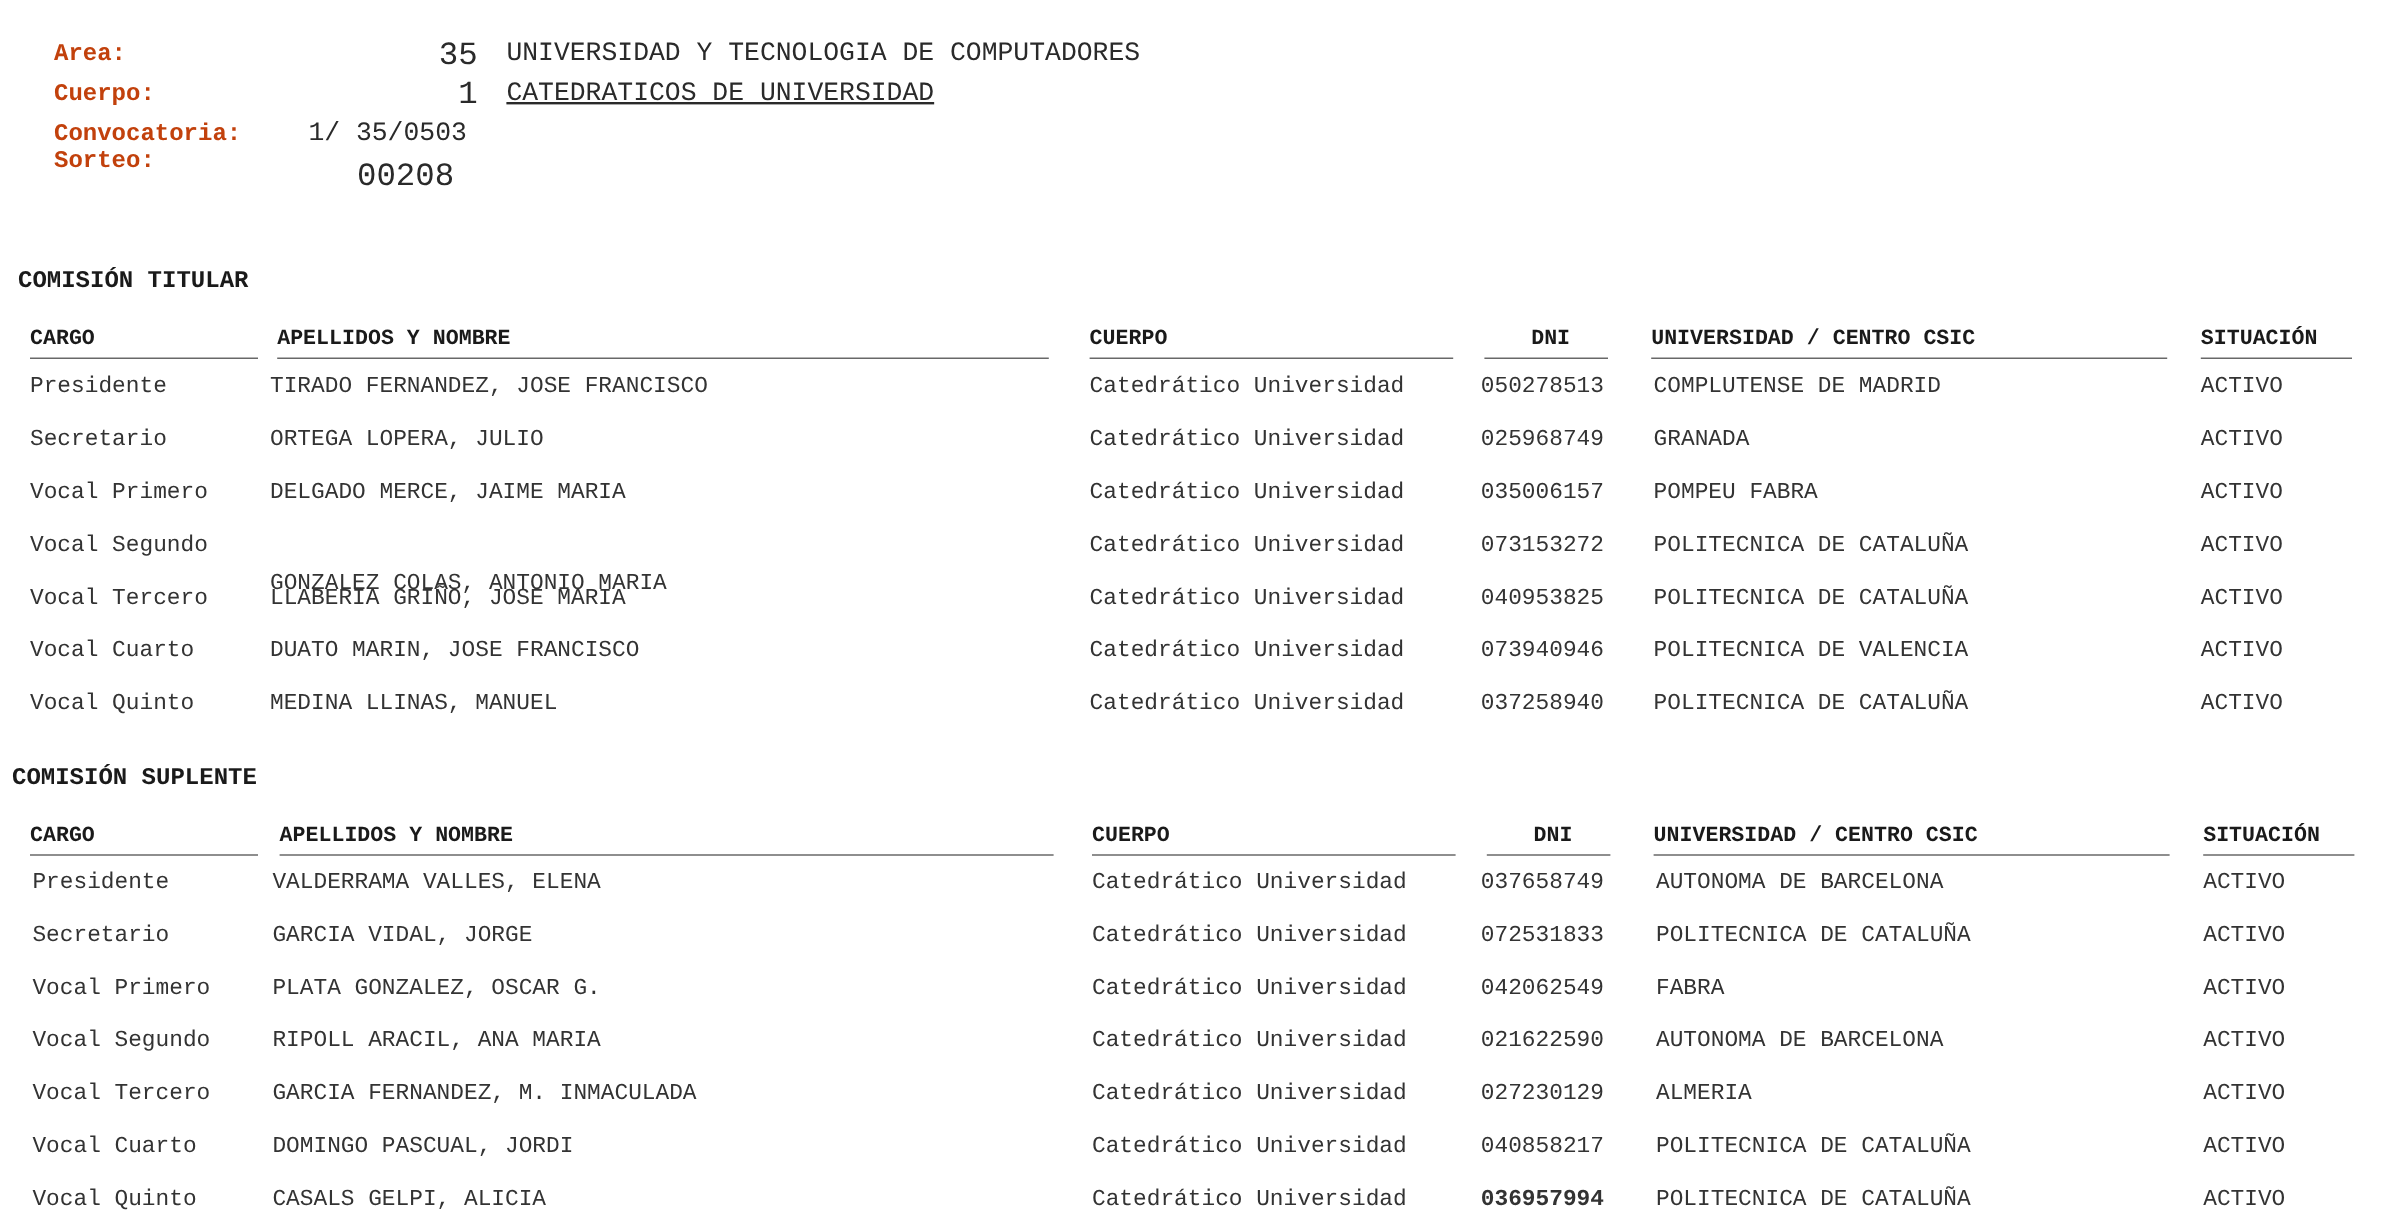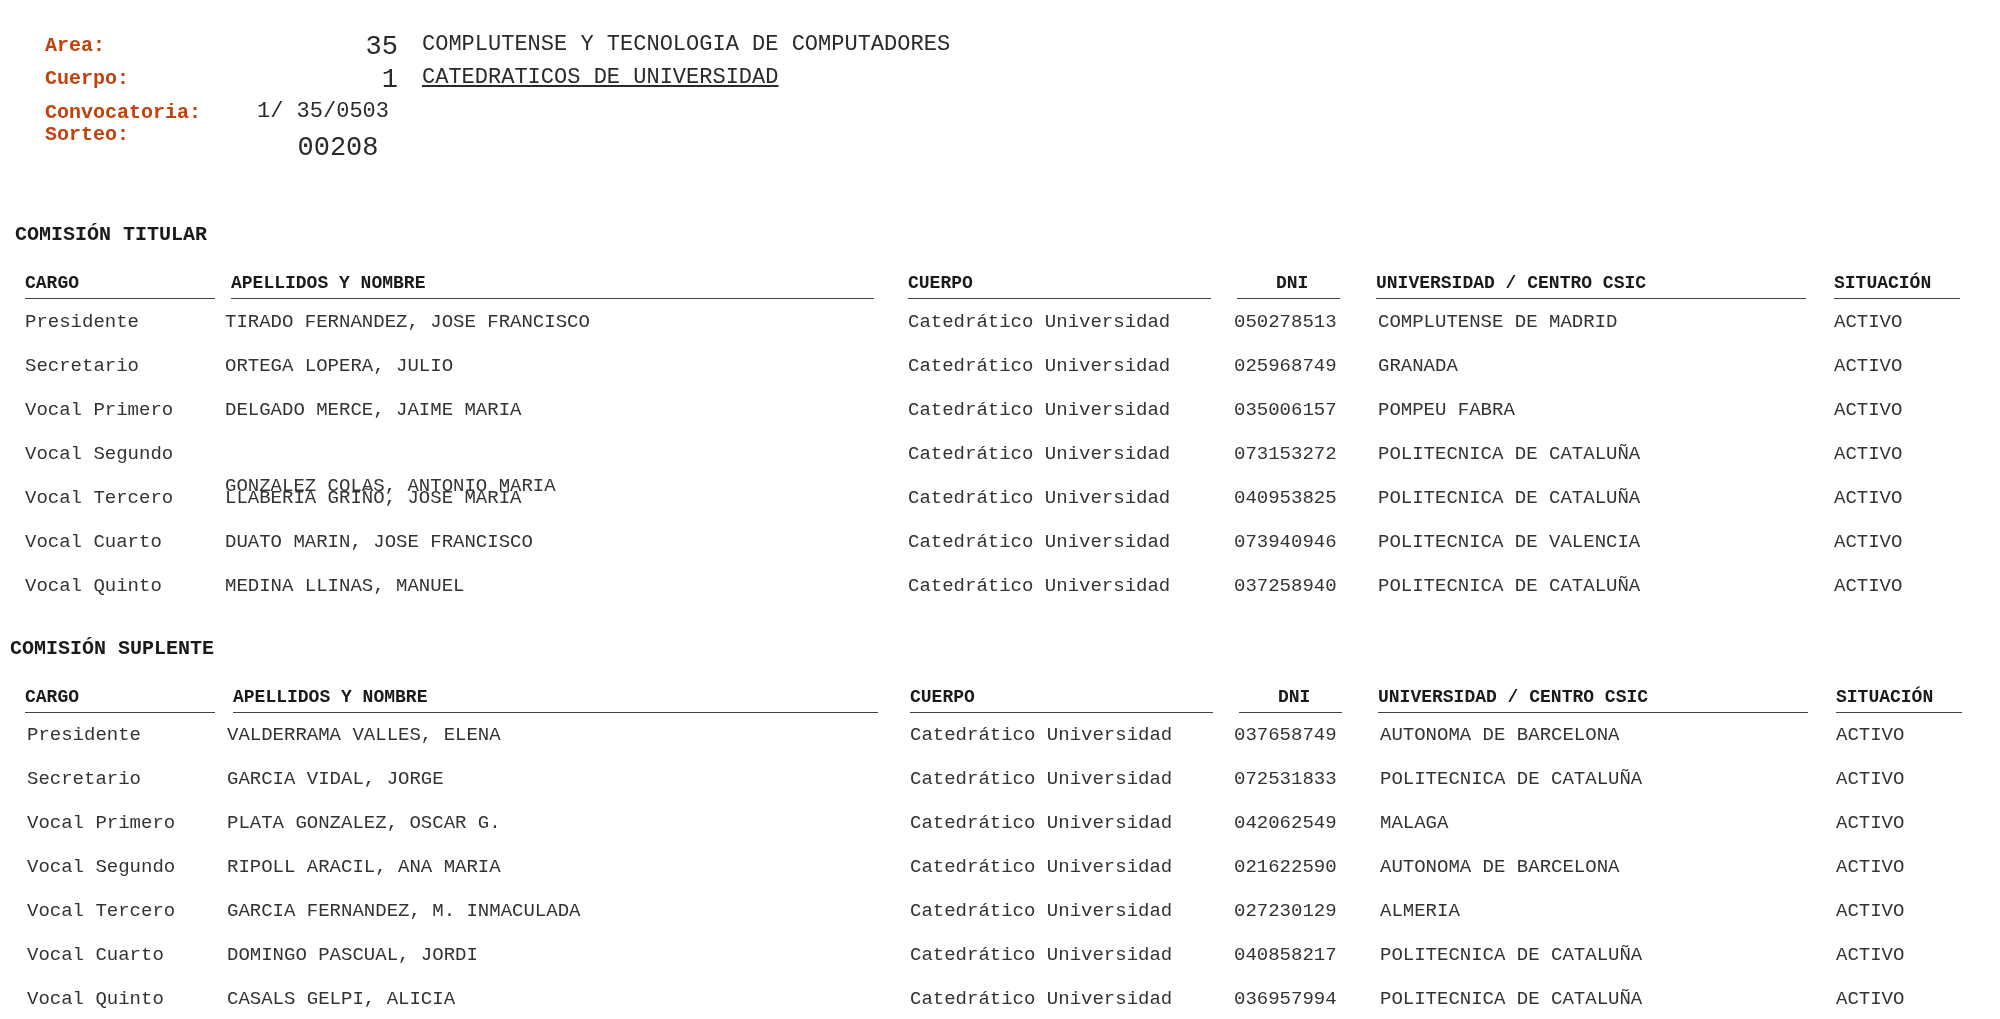--- a/index.html
+++ b/index.html
@@ -16,21 +16,21 @@
   .th { font-weight: bold; font-size: 18px; color: #1a1a1a; }
   .th-line { position: absolute; height: 0; border-top: 1.5px solid #444; }
   .td { font-size: 19px; color: #333; }
 </style>
 </head>
 <body>
 
 <div>
   <span class="abs meta-label" style="left:45px; top:34px;">Area:</span>
   <span class="abs meta-num" style="left:278px; top:32px;">35</span>
-  <span class="abs meta-desc" style="left:422px; top:32px;">COMPLUTENSE Y TECNOLOGIA DE COMPUTADORES</span>
+  <span class="abs meta-desc" style="left:422px; top:32px;">UNIVERSIDAD Y TECNOLOGIA DE COMPUTADORES</span>
 
   <span class="abs meta-label" style="left:45px; top:67px;">Cuerpo:</span>
   <span class="abs meta-num" style="left:278px; top:65px;">1</span>
   <span class="abs meta-desc" style="left:422px; top:65px;text-decoration:underline;">CATEDRATICOS DE UNIVERSIDAD</span>
 
   <span class="abs meta-label" style="left:45px; top:101px;">Convocatoria:</span>
   <span class="abs meta-desc" style="left:257px; top:99px;">1/ 35/0503</span>
 
   <span class="abs meta-label" style="left:45px; top:123px;text-align:right;">Sorteo:</span>
   <span class="abs meta-num" style="left:278px; top:133px;text-align:center;">00208</span>
@@ -157,21 +157,21 @@
       <span class="abs td" style="left:1234px; top:768px;">072531833</span>
       <span class="abs td" style="left:1380px; top:768px;">POLITECNICA DE CATALUÑA</span>
       <span class="abs td" style="left:1836px; top:768px;">ACTIVO</span>
     </div>
 
     <div>
       <span class="abs td" style="left:27px; top:812px;">Vocal Primero</span>
       <span class="abs td" style="left:227px; top:812px;">PLATA GONZALEZ, OSCAR G.</span>
       <span class="abs td" style="left:910px; top:812px;">Catedrático Universidad</span>
       <span class="abs td" style="left:1234px; top:812px;">042062549</span>
-      <span class="abs td" style="left:1380px; top:812px;">MALAGA</span>
+      <span class="abs td" style="left:1380px; top:812px;">FABRA</span>
       <span class="abs td" style="left:1836px; top:812px;">ACTIVO</span>
     </div>
 
     <div>
       <span class="abs td" style="left:27px; top:856px;">Vocal Segundo</span>
       <span class="abs td" style="left:227px; top:856px;">RIPOLL ARACIL, ANA MARIA</span>
       <span class="abs td" style="left:910px; top:856px;">Catedrático Universidad</span>
       <span class="abs td" style="left:1234px; top:856px;">021622590</span>
       <span class="abs td" style="left:1380px; top:856px;">AUTONOMA DE BARCELONA</span>
       <span class="abs td" style="left:1836px; top:856px;">ACTIVO</span>
@@ -192,18 +192,18 @@
       <span class="abs td" style="left:910px; top:944px;">Catedrático Universidad</span>
       <span class="abs td" style="left:1234px; top:944px;">040858217</span>
       <span class="abs td" style="left:1380px; top:944px;">POLITECNICA DE CATALUÑA</span>
       <span class="abs td" style="left:1836px; top:944px;">ACTIVO</span>
     </div>
 
     <div>
       <span class="abs td" style="left:27px; top:988px;">Vocal Quinto</span>
       <span class="abs td" style="left:227px; top:988px;">CASALS GELPI, ALICIA</span>
       <span class="abs td" style="left:910px; top:988px;">Catedrático Universidad</span>
-      <span class="abs td" style="left:1234px; top:988px;">036957994</span>
+      <span class="abs td" style="left:1234px; top:988px;font-weight:bold;">036957994</span>
       <span class="abs td" style="left:1380px; top:988px;">POLITECNICA DE CATALUÑA</span>
       <span class="abs td" style="left:1836px; top:988px;">ACTIVO</span>
     </div>
   </div>
 </div>
 
 </body></html>

